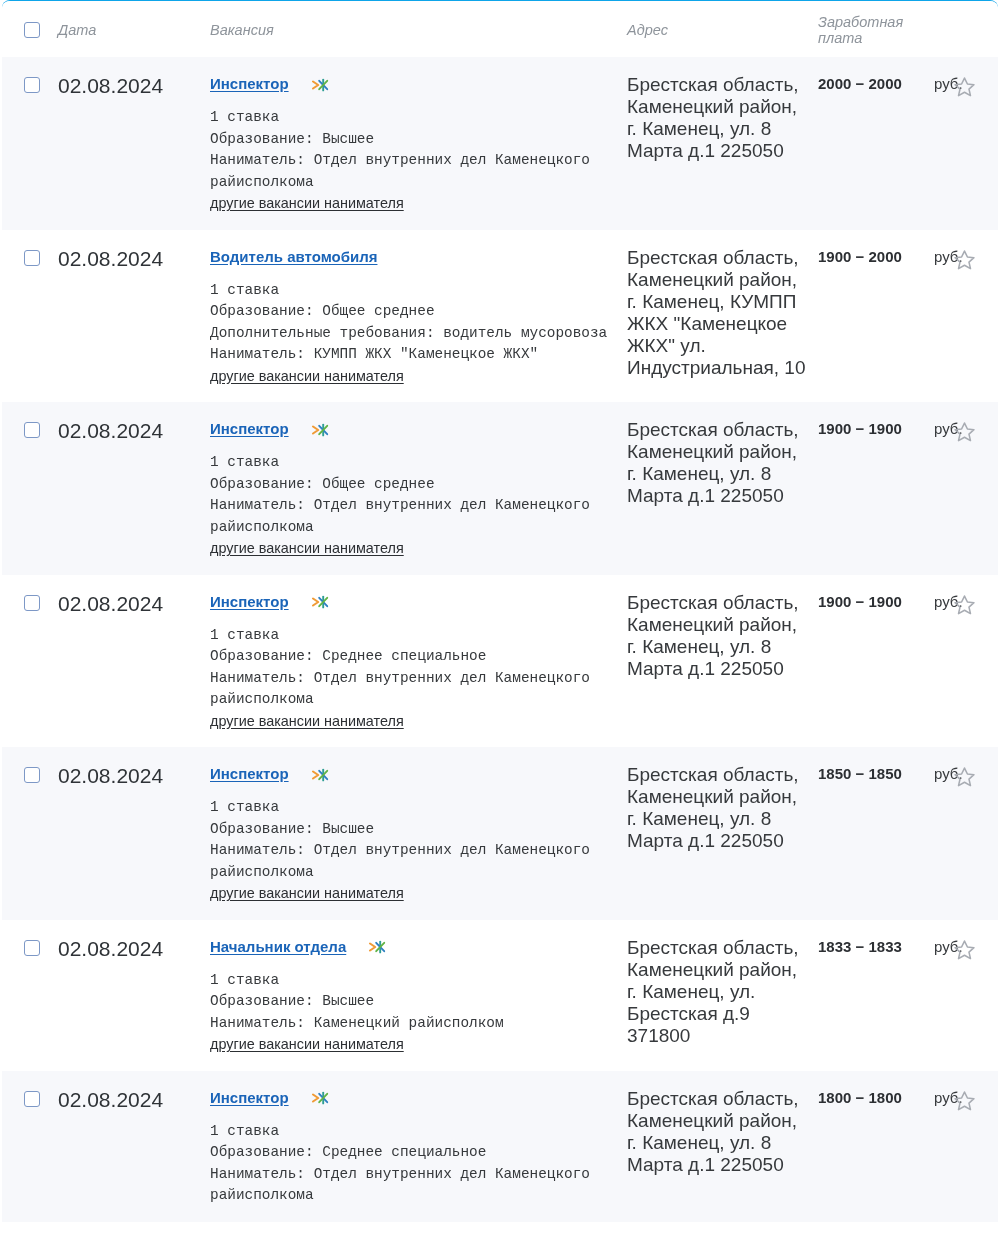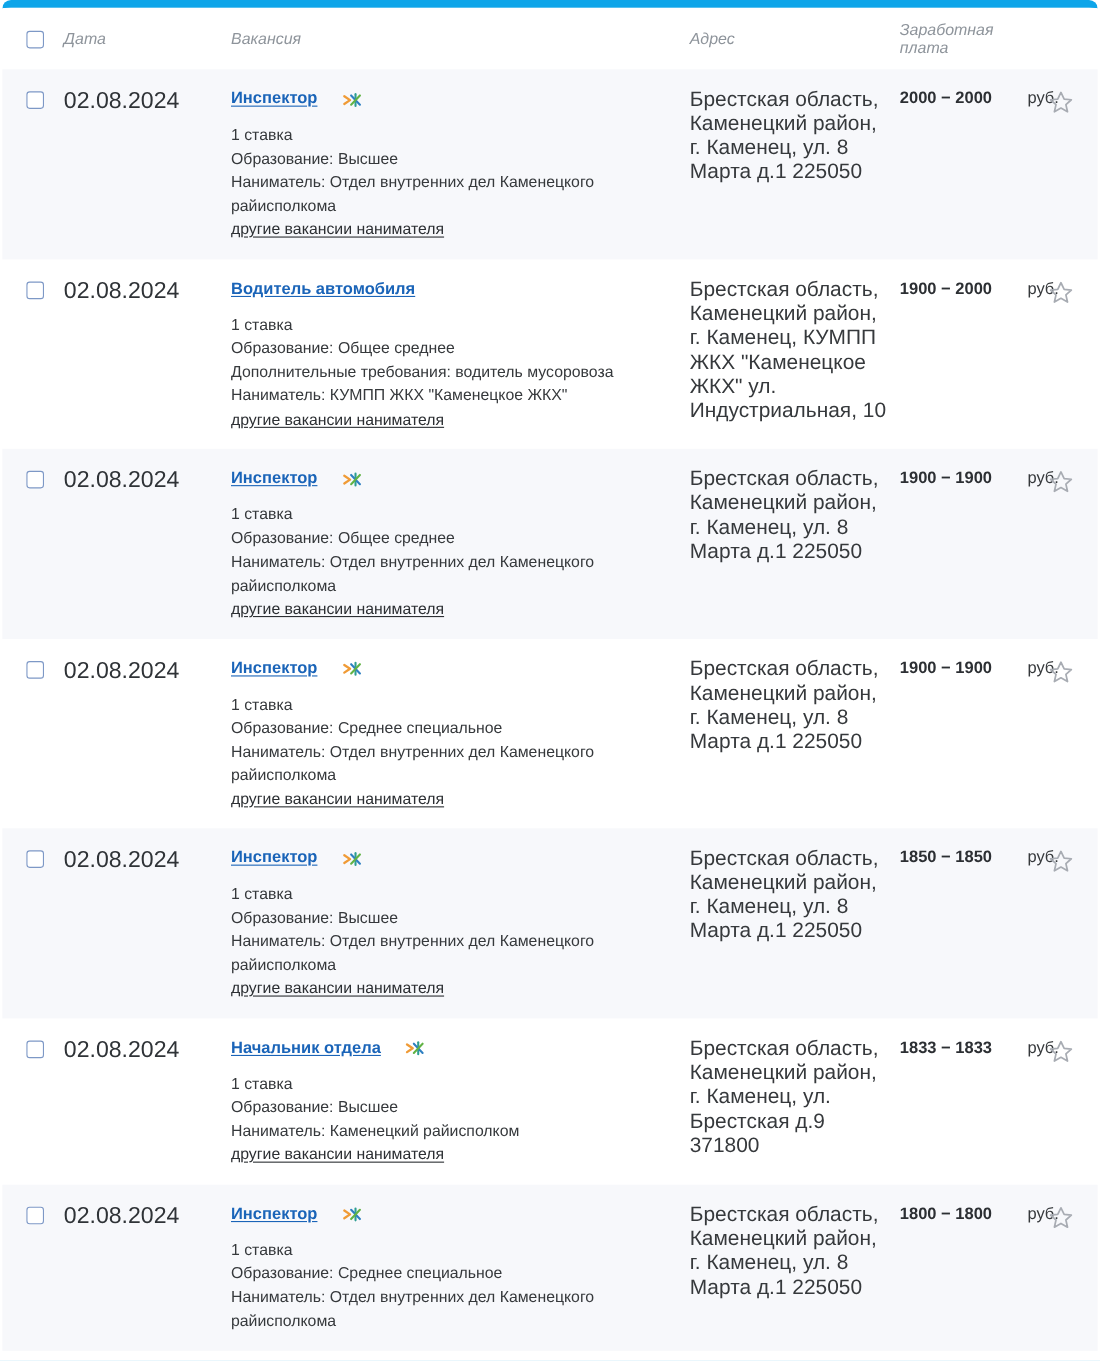--- a/index.html
+++ b/index.html
@@ -7,21 +7,21 @@
   body {
     font-family:"Liberation Sans", sans-serif;
     color:#36393c;
     width:1000px;
   }
   .table-wrap {
     width:996px;
     margin:0 2px;
     height:1237px;
     overflow:hidden;
-    border-top:7px solid #0ea5e9;
+    border-top:1px solid #0ea5e9;
     border-radius:8px 8px 0 0;
   }
   .grid-row {
     display:grid;
     grid-template-columns:34px 152px 417px 191px 128px 1fr;
     padding-left:22px;
     padding-right:20px;
   }
   .header-row {
     background:#ffffff;
@@ -57,21 +57,21 @@
   a.title {
     color:#1a64b8;
     font-weight:700;
     font-size:15px;
     text-decoration:underline;
     text-underline-offset:2px;
     line-height:20px;
   }
   .partner { display:inline-flex; margin-top:1px; }
   .details { font-size:14.4px; line-height:21.5px; color:#36393c; }
-  .detail-line { font-size:14.4px; line-height:21.5px; }
+  .detail-line { font-size:14.4px; line-height:21.5px;font-family:Liberation Mono, monospace; }
   a.other {
     color:#2c2f33;
     font-size:14.4px;
     line-height:21.5px;
     text-decoration:underline;
     text-underline-offset:2px;
   }
   .cell-address {
     font-size:19px;
     line-height:22px;

